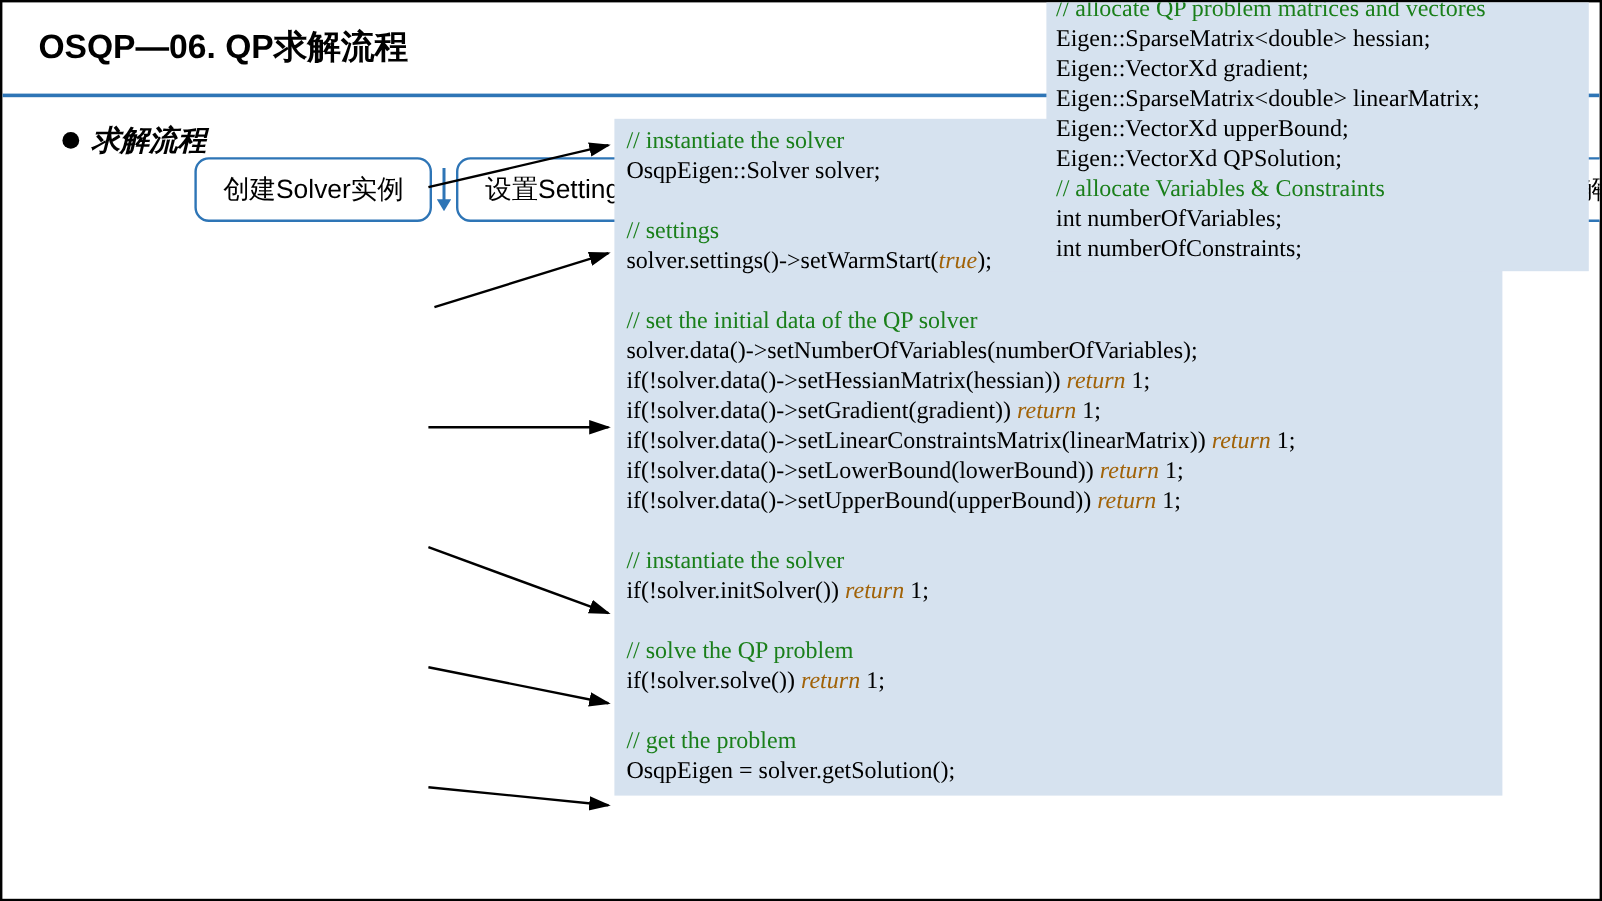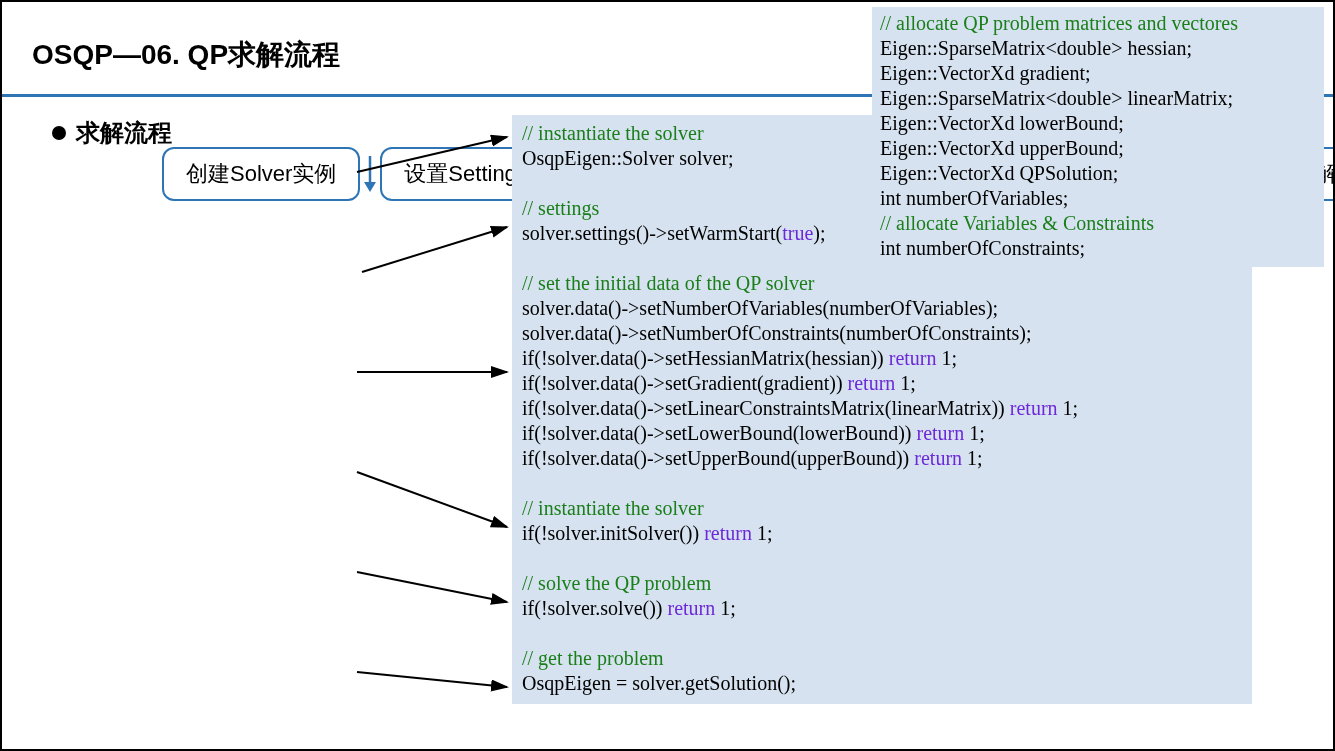--- a/index.html
+++ b/index.html
@@ -5,21 +5,21 @@
   * { box-sizing: border-box; margin: 0; padding: 0; }
   body {
     font-family: "Microsoft YaHei", "SimSun", Arial, sans-serif;
     background: #fff;
     width: 1335px;
     height: 751px;
     position: relative;
     border: 2px solid #000;
   }
   .header {
-    padding: 34px 0 12px 30px;
+    padding: 18px 0 12px 30px;
   }
   .title {
     font-size: 28px;
     font-weight: bold;
     color: #000;
   }
   .hr-line {
     height: 3px;
     background: #2e75b6;
     margin: 8px 0 0 0;
@@ -37,20 +37,21 @@
   }
   .bullet {
     width: 14px;
     height: 14px;
     background: #000;
     border-radius: 50%;
   }
   .section-label {
     font-size: 24px;
     font-weight: bold;
+    font-style: italic;
   }
   .flow-col {
     position: absolute;
     left: 160px;
     top: 50px;
     display: flex;
     flex-direction: row;
     align-items: center;
   }
   .flow-box {
@@ -86,21 +87,21 @@
     top: -90px;
     width: 452px;
     background: #d6e2ef;
     padding: 4px 8px 6px 8px;
     font-family: "Times New Roman", serif;
     font-size: 20px;
     line-height: 1.25;
     z-index: 2;
   }
   .cmt { color: #1a7f1a; }
-  .kw { color: #6d28d9; }
+  .kw { color: #a16207; font-style: italic; }
   .arrow-svg {
     position: absolute;
     pointer-events: none;
   }
 </style>
 </head>
 <body>
 
 <div class="header">
   <div class="title">OSQP—06. QP求解流程</div>
@@ -165,38 +166,36 @@
     <line x1="355" y1="375" x2="505" y2="430" stroke="#000" stroke-width="2" marker-end="url(#ah)"></line>
     <line x1="355" y1="475" x2="505" y2="505" stroke="#000" stroke-width="2" marker-end="url(#ah)"></line>
     <line x1="355" y1="575" x2="505" y2="590" stroke="#000" stroke-width="2" marker-end="url(#ah)"></line>
   </svg>
 
   <div class="code-top">
     <div><span class="cmt">// allocate QP problem matrices and vectores</span></div>
     <div>Eigen::SparseMatrix&lt;double&gt; hessian;</div>
     <div>Eigen::VectorXd gradient;</div>
     <div>Eigen::SparseMatrix&lt;double&gt; linearMatrix;</div>
-    <div>Eigen::VectorXd lowerBound;</div>
     <div>Eigen::VectorXd upperBound;</div>
     <div>Eigen::VectorXd QPSolution;</div>
+    <div><span class="cmt">// allocate Variables &amp; Constraints</span></div>
     <div>int numberOfVariables;</div>
-    <div><span class="cmt">// allocate Variables &amp; Constraints</span></div>
     <div>int numberOfConstraints;</div>
   </div>
 
   <div class="code-main">
     <div><span class="cmt">// instantiate the solver</span></div>
     <div>OsqpEigen::Solver solver;</div>
     <div>&nbsp;</div>
     <div><span class="cmt">// settings</span></div>
     <div><span>solver.settings()-&gt;setWarmStart(</span><span class="kw">true</span><span>);</span></div>
     <div>&nbsp;</div>
     <div><span class="cmt">// set the initial data of the QP solver</span></div>
     <div>solver.data()-&gt;setNumberOfVariables(numberOfVariables);</div>
-    <div>solver.data()-&gt;setNumberOfConstraints(numberOfConstraints);</div>
     <div><span>if(!solver.data()-&gt;setHessianMatrix(hessian)) </span><span class="kw">return</span><span> 1;</span></div>
     <div><span>if(!solver.data()-&gt;setGradient(gradient)) </span><span class="kw">return</span><span> 1;</span></div>
     <div><span>if(!solver.data()-&gt;setLinearConstraintsMatrix(linearMatrix)) </span><span class="kw">return</span><span> 1;</span></div>
     <div><span>if(!solver.data()-&gt;setLowerBound(lowerBound)) </span><span class="kw">return</span><span> 1;</span></div>
     <div><span>if(!solver.data()-&gt;setUpperBound(upperBound)) </span><span class="kw">return</span><span> 1;</span></div>
     <div>&nbsp;</div>
     <div><span class="cmt">// instantiate the solver</span></div>
     <div><span>if(!solver.initSolver()) </span><span class="kw">return</span><span> 1;</span></div>
     <div>&nbsp;</div>
     <div><span class="cmt">// solve the QP problem</span></div>

